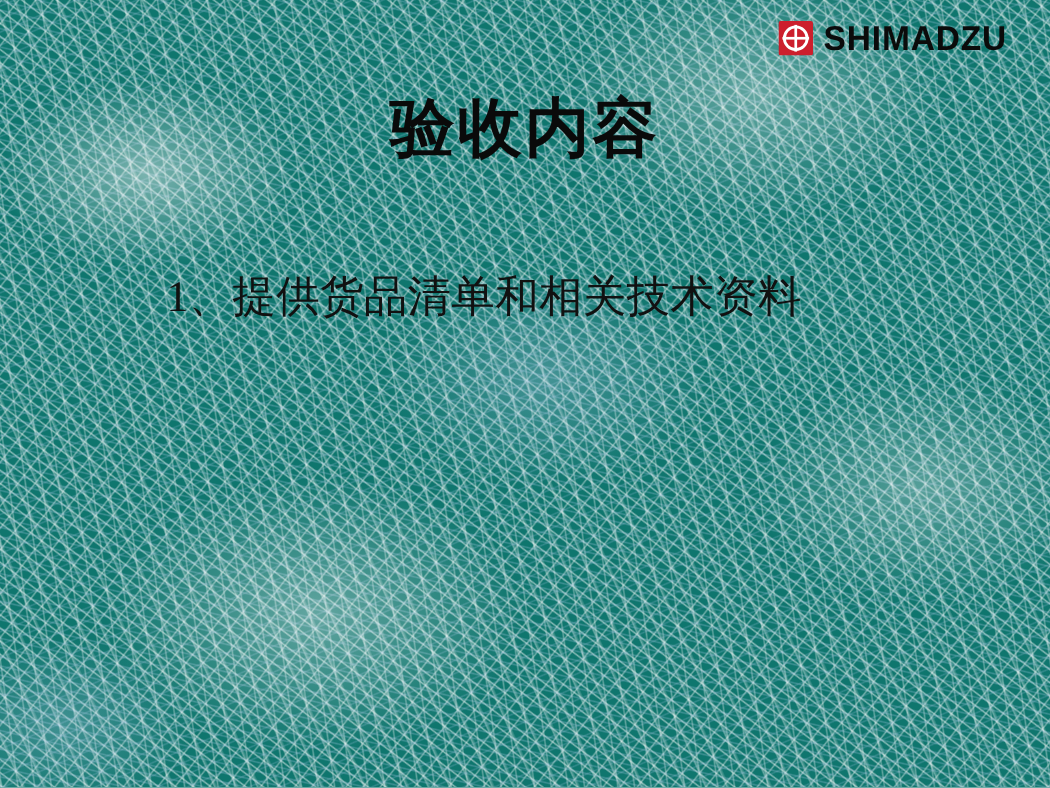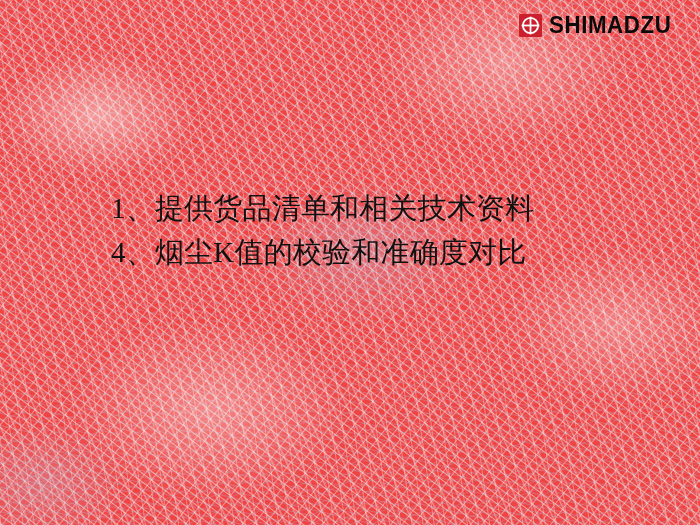--- a/index.html
+++ b/index.html
@@ -11,21 +11,21 @@
     width: 700px;
     height: 525px;
     overflow: hidden;
     font-family: "Liberation Serif", "DejaVu Serif", serif;
   }
 
   #slide {
     position: relative;
     width: 700px;
     height: 525px;
-    background-color: #ef4444;
+    background-color: #0f766e;
     overflow: hidden;
   }
 
   
   .tex {
     position: absolute;
     inset: 0;
     pointer-events: none;
   }
   .tex-a {
@@ -115,21 +115,21 @@
     line-height: 52px;
     letter-spacing: 2px;
     color: #0a0a0a;
     white-space: nowrap;
   }
 
   
   #body-list {
     position: absolute;
     left: 111px;
-    top: 186px;
+    top: 176px;
     width: 580px;
   }
   .bullet-line {
     font-family: "Liberation Serif", "DejaVu Serif", serif;
     font-size: 29px;
     line-height: 44px;
     color: #111111;
     white-space: nowrap;
     letter-spacing: 0.2px;
   }
@@ -150,23 +150,21 @@
   <div id="logo">
     <svg id="logo-mark" viewBox="0 0 23 23" aria-hidden="true">
       <rect x="0" y="0" width="23" height="23" rx="1.5" ry="1.5" fill="#cc1f2d"></rect>
       <circle cx="11.5" cy="11.5" r="7.6" fill="none" stroke="#ffffff" stroke-width="1.9"></circle>
       <rect x="10.6" y="2.6" width="1.8" height="17.8" fill="#ffffff"></rect>
       <rect x="2.6" y="10.6" width="17.8" height="1.8" fill="#ffffff"></rect>
     </svg>
     <span id="logo-word">SHIMADZU</span>
   </div>
 
+  <div id="title">验收内容</div>
 
   <div id="body-list">
     <div class="bullet-line">
       <span class="bullet-num">1、</span><span>提供货品清单和相关技术资料</span>
-    </div>
-    <div class="bullet-line">
-      <span class="bullet-num">4、</span><span>烟尘K值的校验和准确度对比</span>
     </div>
   </div>
 
 </div>
 
 </body></html>

